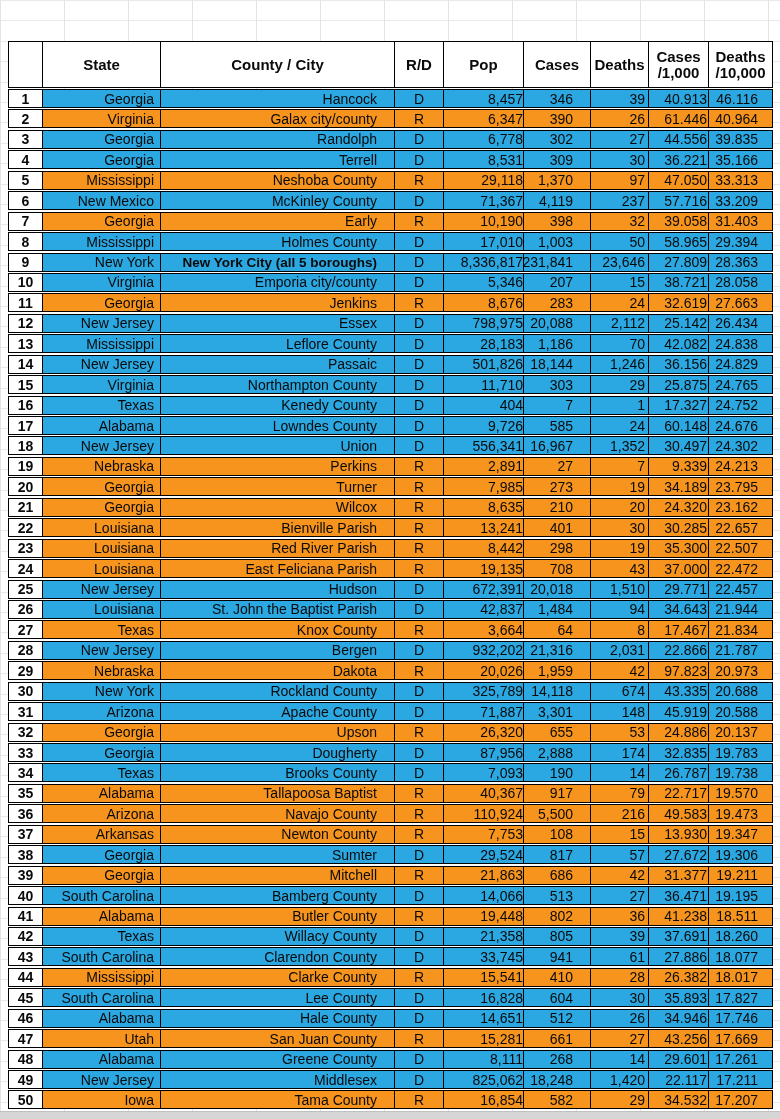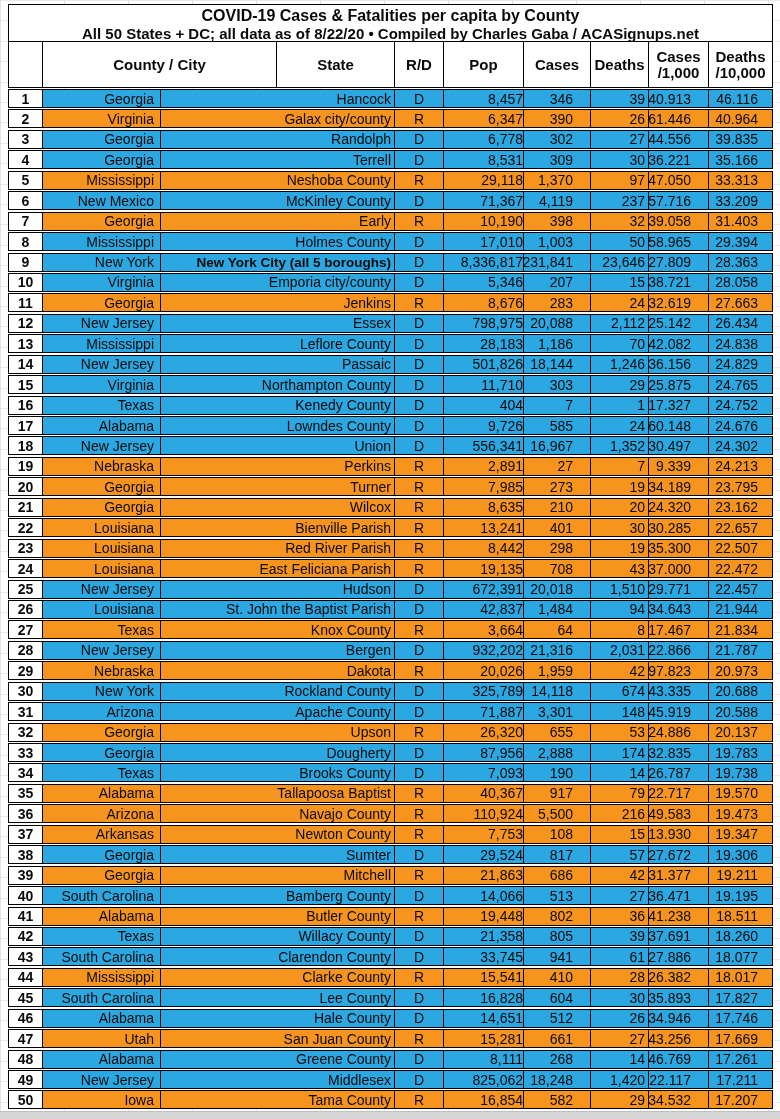--- a/index.html
+++ b/index.html
@@ -40,51 +40,47 @@
     font-size:14px;white-space:nowrap;overflow:hidden;
   }
   .hc{
     box-sizing:border-box;height:100%;
     display:flex;flex-direction:column;align-items:center;justify-content:center;
     border-right:1px solid #000;
     font-weight:bold;font-size:15px;line-height:16px;text-align:center;background:#fff;
   }
   .w-rank{width:34px;justify-content:center;font-weight:bold;background:#fff !important;}
   .w-state{width:118px;justify-content:flex-end;padding-right:6px;}
-  .w-county{width:234px;justify-content:flex-end;padding-right:3px;}
+  .w-county{width:234px;justify-content:flex-end;padding-right:17px;}
   .w-rd{width:49px;justify-content:center;}
   .w-pop{width:80px;justify-content:flex-end;}
   .w-cases{width:67px;justify-content:flex-end;padding-right:17px;}
   .w-deaths{width:58px;justify-content:flex-end;padding-right:3px;}
-  .w-cper{width:60px;justify-content:flex-end;padding-right:17px;}
+  .w-cper{width:60px;justify-content:flex-end;padding-right:1px;}
   .w-dper{flex:1;justify-content:flex-end;padding-right:14px;border-right:none;}
   .hc.w-rank,.hc.w-state,.hc.w-county,.hc.w-rd,.hc.w-pop,.hc.w-cases,.hc.w-deaths,.hc.w-cper{justify-content:center;padding-right:0;}
   .hc.w-dper{justify-content:center;padding-right:0;}
   .row.dem .c:not(.w-rank){background:var(--dem,#2BA7E1);}
   .row.rep .c:not(.w-rank){background:var(--rep,#F7941E);}
   .county-bold{font-weight:bold;font-size:13.5px;}
   .bottombar{
     position:absolute;left:0;bottom:0;width:780px;height:7px;
     background:#d6d6d6;border-top:1px solid #c0c0c0;
   }
 </style>
 </head>
 <body>
 
 <div class="sheet">
 
-  <div class="titlebox">
-    <div class="title-line1">COVID-19 Cases &amp; Fatalities per capita by County</div>
-    <div class="title-line2">All 50 States + DC; all data as of 8/22/20 • Compiled by Charles Gaba / ACASignups.net</div>
-  </div>
 
   <div class="headrow">
     <div class="hc w-rank"></div>
+    <div class="hc w-state">State</div>
     <div class="hc w-county">County / City</div>
-    <div class="hc w-state">State</div>
     <div class="hc w-rd">R/D</div>
     <div class="hc w-pop">Pop</div>
     <div class="hc w-cases">Cases</div>
     <div class="hc w-deaths">Deaths</div>
     <div class="hc w-cper">
       <span>Cases</span>
       <span>/1,000</span>
     </div>
     <div class="hc w-dper">
       <span>Deaths</span>
@@ -611,21 +607,21 @@
     <div class="c w-dper">17.669</div>
   </div>
       <div class="row dem">
     <div class="c w-rank">48</div>
     <div class="c w-state">Alabama</div>
     <div class="c w-county">Greene County</div>
     <div class="c w-rd">D</div>
     <div class="c w-pop">8,111</div>
     <div class="c w-cases">268</div>
     <div class="c w-deaths">14</div>
-    <div class="c w-cper">46.769</div>
+    <div class="c w-cper">29.601</div>
     <div class="c w-dper">17.261</div>
   </div>
       <div class="row dem">
     <div class="c w-rank">49</div>
     <div class="c w-state">New Jersey</div>
     <div class="c w-county">Middlesex</div>
     <div class="c w-rd">D</div>
     <div class="c w-pop">825,062</div>
     <div class="c w-cases">18,248</div>
     <div class="c w-deaths">1,420</div>

